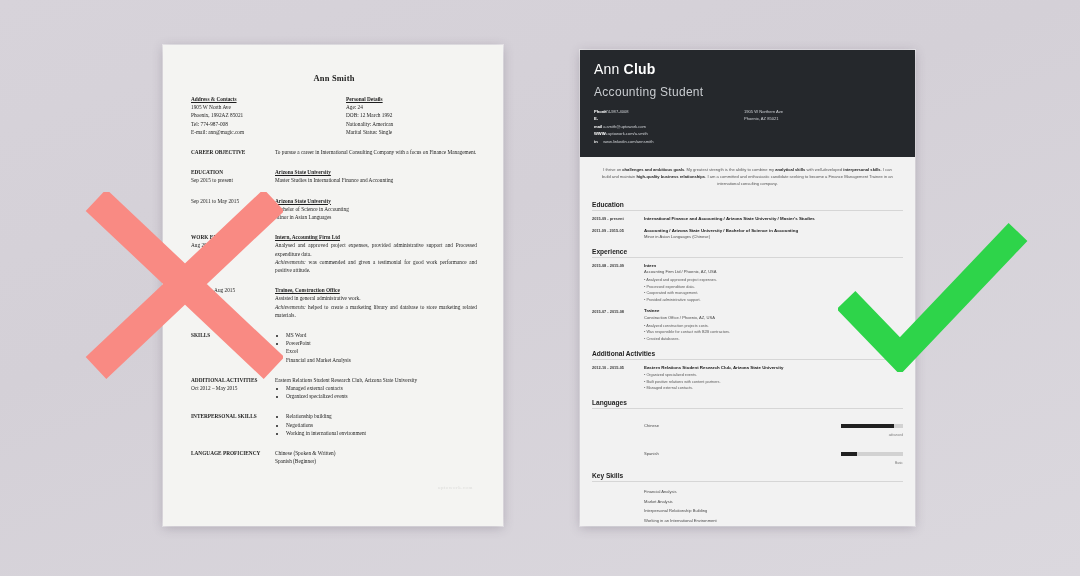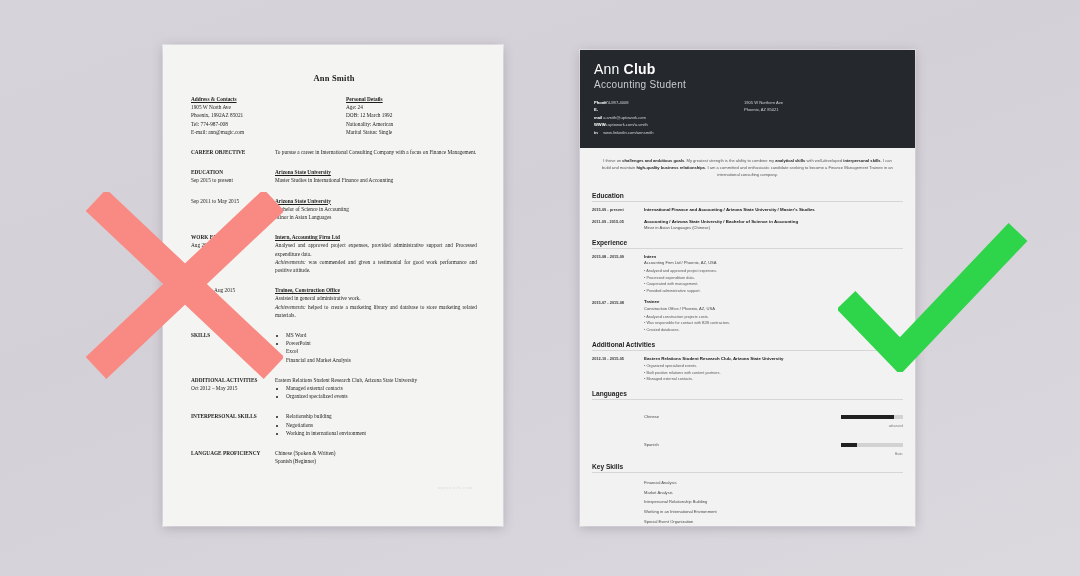--- a/index.html
+++ b/index.html
@@ -39,21 +39,21 @@
   .paper-right{
     position:absolute;left:580px;top:50px;width:335px;height:476px;
     background:#f2f2f2;
     box-shadow:0 2px 10px rgba(80,70,90,.28), 0 0 0 1px rgba(255,255,255,.45);
     font-family:"Liberation Sans",sans-serif;
     color:#2b2b2b;overflow:hidden;
   }
   .rp-header{background:#25282c;color:#fff;padding:12px 14px 11px;}
   .rp-name{font-size:14px;font-weight:300;letter-spacing:.2px;line-height:1.05;}
   .rp-name b{font-weight:bold;}
-  .rp-role{font-size:10px;color:#c9ccd0;margin-top:2px;letter-spacing:.3px;}
+  .rp-role{font-size:12px;color:#c9ccd0;margin-top:8px;letter-spacing:.3px;}
   .rp-contacts{display:flex;margin-top:9px;font-size:4.1px;line-height:1.85;color:#cfd2d6;}
   .rp-cl{width:150px;}
   .rp-cr{flex:1;}
   .rp-ic{display:inline-block;width:8px;font-weight:bold;color:#fff;}
   .rp-summary{font-size:4.1px;line-height:1.75;color:#555;text-align:center;padding:9px 20px 7px;}
   .rp-summary b{color:#1e1e1e;}
   .rp-body{padding:0 12px 10px;}
   .rp-sec{font-size:6.6px;font-weight:bold;color:#1e1e1e;border-bottom:1px solid #d6d6d6;padding-bottom:2px;margin:7px 0 5px;}
   .rp-item{display:flex;margin-bottom:5px;}
   .rp-date{flex:0 0 52px;font-size:3.9px;font-weight:bold;color:#3a3a3a;padding-top:.5px;}

